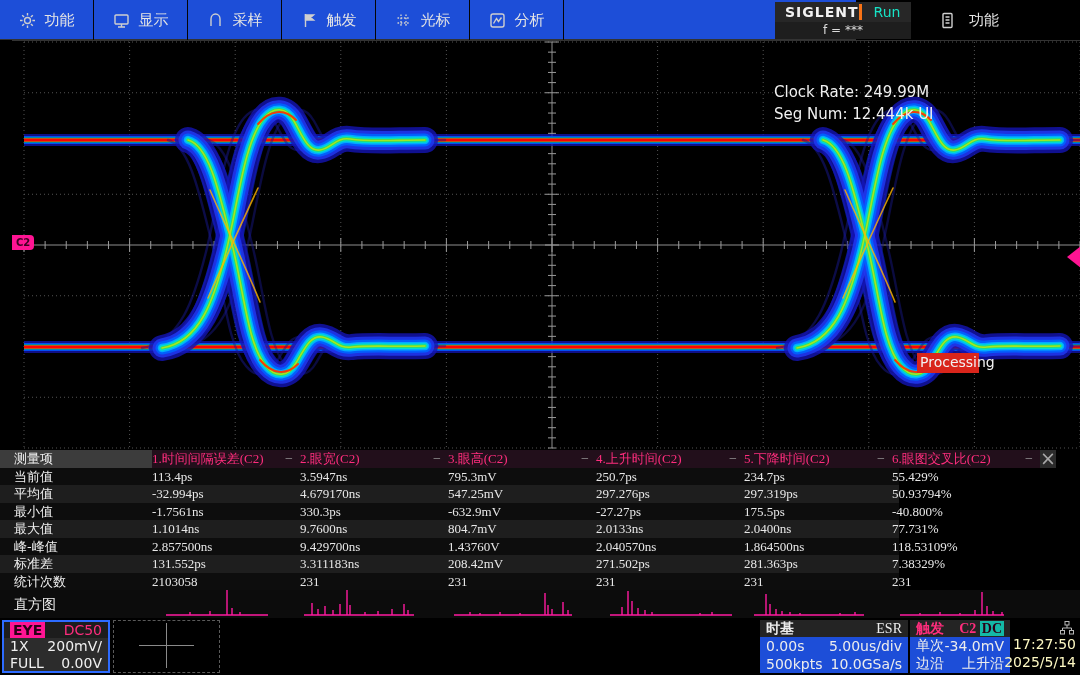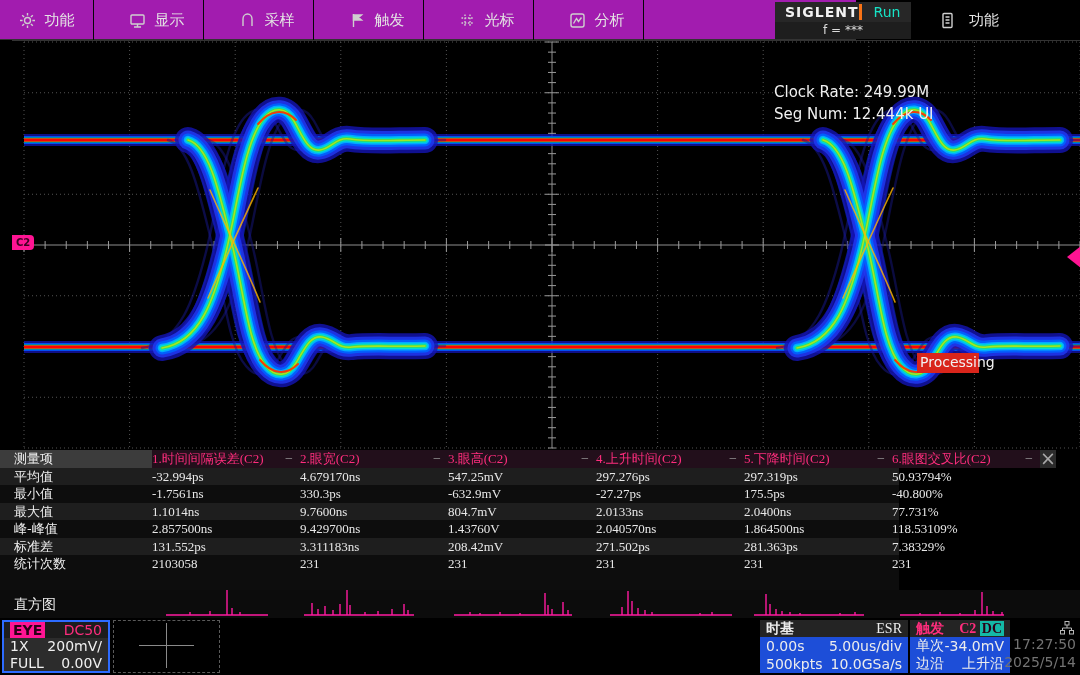--- a/index.html
+++ b/index.html
@@ -2,21 +2,21 @@
 <html><head>
 <meta charset="utf-8">
 <style>
   * { margin:0; padding:0; box-sizing:border-box; }
   html,body { width:1080px; height:675px; background:#000; overflow:hidden;
     font-family:"DejaVu Sans","Liberation Sans",sans-serif; }
   #stage { position:relative; width:1080px; height:675px; background:#000; }
 
   
   #menubar { position:absolute; left:0; top:0; width:856px; height:40px;
-    background:#a21caf; border-bottom:1px solid #333; display:flex;gap:16px; }
+    background:#1d4ed8; border-bottom:1px solid #333; display:flex; }
   .menu-item { width:94px; height:40px; display:flex; align-items:center; justify-content:center;
     gap:9px; color:#e4e4e4; font-size:15px; border-right:1px solid #050505; cursor:pointer; }
   .micon { display:flex; align-items:center; }
   .micon svg { stroke:#cfcfcf; fill:none; stroke-width:1.4; }
   #brandbox { position:absolute; left:775px; top:2px; width:136px; height:37px; background:#272727; }
   #brandrow { display:flex; height:20px; align-items:center; }
   #brand { color:#f2f2f2; font-weight:bold; font-size:14px; letter-spacing:1px; padding-left:10px; flex:1; }
   #run { color:#17e3c6; font-size:14px; padding:0 12px 0 0; border-left:3px solid #f97316; padding-left:12px; }
   #freqrow { height:17px; background:#1e1e1e; color:#dcdcdc; font-size:12px; text-align:center; line-height:16px; }
   #rightmenu { position:absolute; left:916px; top:0; width:164px; height:40px; display:flex;
@@ -64,21 +64,21 @@
   #dc50 { color:#ff2d7d; }
   #addbox { position:absolute; left:113px; top:2px; width:107px; height:53px; border:1px dashed #5a5a5a; }
   #addbox svg { stroke:#8a8a8a; stroke-width:1; }
   .infobox { position:absolute; top:2px; height:53px; font-size:14px; color:#ececec; }
   .infobox .hdr { background:#242424; height:17px;font-family:Liberation Serif, serif; }
   .infobox .bdy { background:#1d4ed8; height:18px; }
   #tbbox { left:760px; width:148px; }
   #trbox { left:910px; width:100px; }
   .magenta { color:#ff2d7d; font-weight:bold; }
   #dcbadge { background:#14b8a6; color:#2a0016; padding:0 2px; font-weight:bold; }
-  #dtbox { position:absolute; left:1012px; top:2px; width:66px; height:53px; color:#737373;
+  #dtbox { position:absolute; left:1012px; top:2px; width:66px; height:53px; color:#fef9c3;
     font-size:14px; text-align:right; padding-right:2px; }
   #lanicon { position:absolute; right:4px; top:1px; }
   #dtime { position:absolute; right:2px; top:16px; }
   #ddate { position:absolute; right:2px; top:34px; }
 </style>
 </head>
 <body>
 
 <div id="stage">
 
@@ -398,20 +398,25 @@
             <span>5.下降时间(C2)</span>
             <span class="mminus">−</span>
           </div><div class="mcell mhead">
             <span>6.眼图交叉比(C2)</span>
             <span class="mminus">−</span>
           </div></div>
       <div class="mclosecell">
         <span id="mclose">×</span>
       </div>
     </div>
+    <div class="mrow">
+      <div class="mlabel">当前值</div>
+      <div class="mcells" style="display:contents"><div class="mcell">113.4ps</div><div class="mcell">3.5947ns</div><div class="mcell">795.3mV</div><div class="mcell">250.7ps</div><div class="mcell">234.7ps</div><div class="mcell">55.429%</div></div>
+        <div></div>
+    </div>
     <div class="mrow alt">
       <div class="mlabel">平均值</div>
       <div class="mcells" style="display:contents"><div class="mcell">-32.994ps</div><div class="mcell">4.679170ns</div><div class="mcell">547.25mV</div><div class="mcell">297.276ps</div><div class="mcell">297.319ps</div><div class="mcell">50.93794%</div></div>
         <div></div>
     </div>
     <div class="mrow">
       <div class="mlabel">最小值</div>
       <div class="mcells" style="display:contents"><div class="mcell">-1.7561ns</div><div class="mcell">330.3ps</div><div class="mcell">-632.9mV</div><div class="mcell">-27.27ps</div><div class="mcell">175.5ps</div><div class="mcell">-40.800%</div></div>
         <div></div>
     </div>

